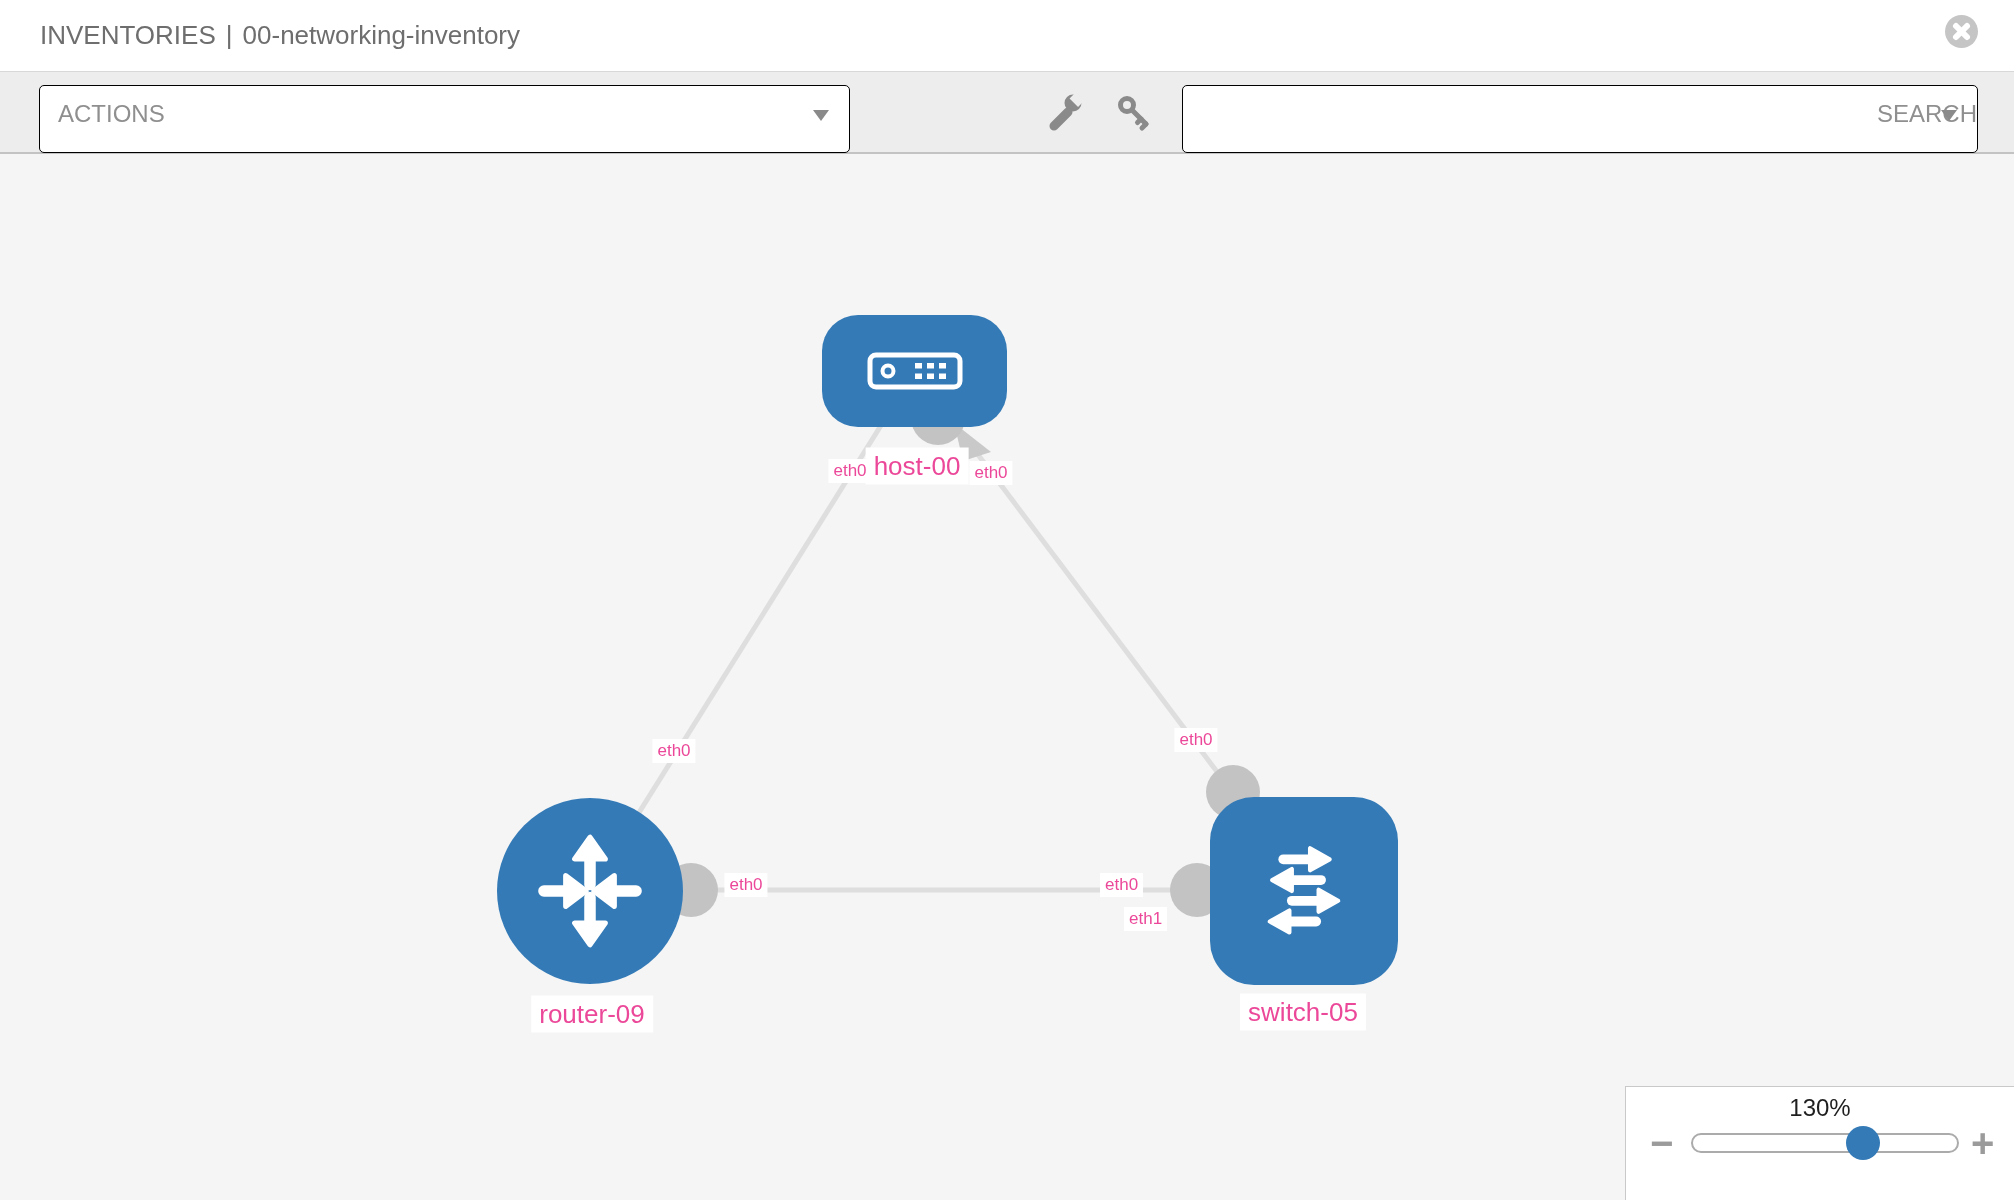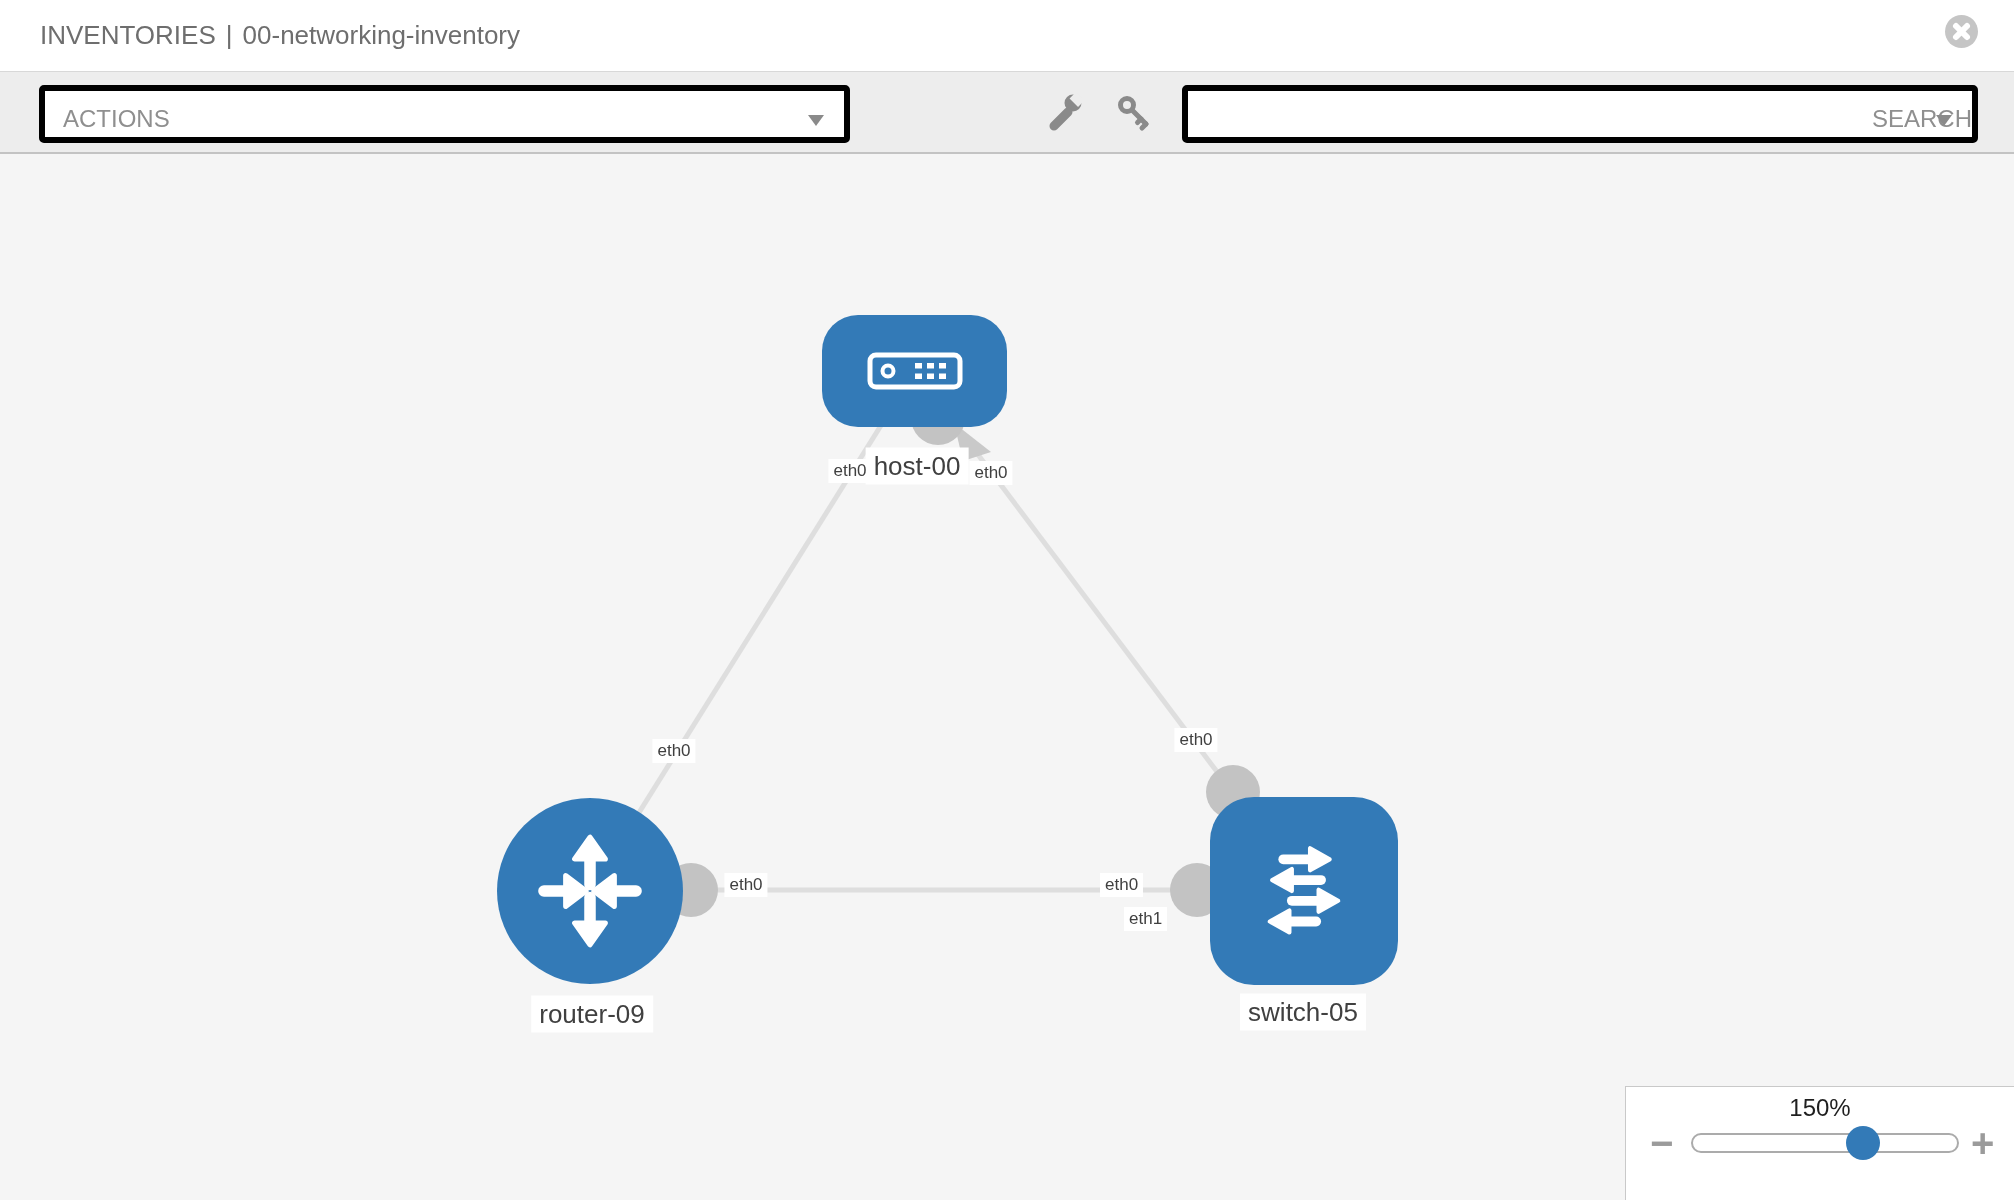--- a/index.html
+++ b/index.html
@@ -9,40 +9,40 @@
   }
   
   .titlebar { position:absolute; top:0; left:0; width:100%; height:71px; background:#fff; }
   .page-title { position:absolute; left:40px; top:0; height:71px; line-height:71px;
     font-size:26px; font-weight:normal; color:#6e6e6e; white-space:nowrap; }
   .page-title .sep { padding:0 10px; }
   .close-btn { position:absolute; left:1945px; top:15px; width:33px; height:33px; cursor:pointer; }
   
   .toolbar { position:absolute; top:71px; left:0; width:100%; height:83px; background:#ededed;
     border-top:1px solid #d8d8d8; border-bottom:2px solid #c3c3c3; box-sizing:border-box; }
-  .select { position:absolute; top:13px; height:58px; background:#fff; border:6px solid #000000;
+  .select { position:absolute; top:13px; height:68px; background:#fff; border:1px solid #000000;
     border-radius:5px; box-sizing:border-box; color:#8f8f8f; font-size:24px; line-height:55px;
     padding-left:18px; cursor:pointer; }
   .select .caret { position:absolute; right:20px; top:24px; width:0; height:0;
     border-left:8px solid transparent; border-right:8px solid transparent;
     border-top:11px solid #8a8a8a; }
   .select-actions { left:39px;  width:811px; }
   .select-search  { left:1182px; width:796px;text-align:right; }
   .tool-btn { position:absolute; top:21px; width:40px; height:40px; cursor:pointer; background:none; border:none; padding:0; }
   .tool-btn.wrench { left:1046px; }
   .tool-btn.key    { left:1115px; }
   
   .canvas { position:absolute; top:154px; left:0; width:2014px; height:1046px; background:#f5f5f5; }
   .links-layer { position:absolute; left:0; top:0; }
   .node { position:absolute; background:#337ab7; display:flex; align-items:center;
     justify-content:center; cursor:pointer; }
   .node-host   { left:822px;  top:161px; width:185px; height:112px; border-radius:36px; }
   .node-router { left:497px;  top:644px; width:186px; height:186px; border-radius:50%; }
   .node-switch { left:1210px; top:643px; width:188px; height:188px; border-radius:44px; }
-  .chip { position:absolute; background:#ffffff; color:#404040; white-space:nowrap; }
+  .chip { position:absolute; background:#ffffff; color:#ec4899; white-space:nowrap; }
   .node-label { font-size:26px; padding:3px 8px; transform:translate(-50%,-50%); }
   .if-label { font-size:17px; padding:2px 5px; transform:translate(-50%,-50%); }
   .if-label.anchor-left { transform:translateY(-50%); }
   
   .zoom-panel { position:absolute; left:1625px; top:932px; width:389px; height:114px;
     background:#ffffff; border-top:1px solid #c9c9c9; border-left:1px solid #c9c9c9;
     box-sizing:border-box; }
   .zoom-value { position:absolute; top:7px; left:0; width:100%; text-align:center;
     font-size:24px; color:#1f1f1f; }
   .zoom-minus, .zoom-plus { position:absolute; top:36px; font-size:40px; line-height:40px;
@@ -172,21 +172,21 @@
 
     <span class="chip if-label" style="left:850px;  top:317px;">eth0</span>
     <span class="chip if-label" style="left:991px;  top:319px;">eth0</span>
     <span class="chip if-label" style="left:674px;  top:597px;">eth0</span>
     <span class="chip if-label" style="left:1196px; top:586px;">eth0</span>
     <span class="chip if-label" style="left:746px;  top:731px;">eth0</span>
     <span class="chip if-label anchor-left" style="left:1100px; top:731px;">eth0</span>
     <span class="chip if-label anchor-left" style="left:1124px; top:765px;">eth1</span>
 
     <div class="zoom-panel">
-      <div class="zoom-value">150%</div>
+      <div class="zoom-value">130%</div>
       <button class="zoom-minus">−</button>
       <div class="zoom-track"></div>
       <div class="zoom-thumb"></div>
       <button class="zoom-plus">+</button>
     </div>
 
   </div>
 </div>
 
 </body></html>

